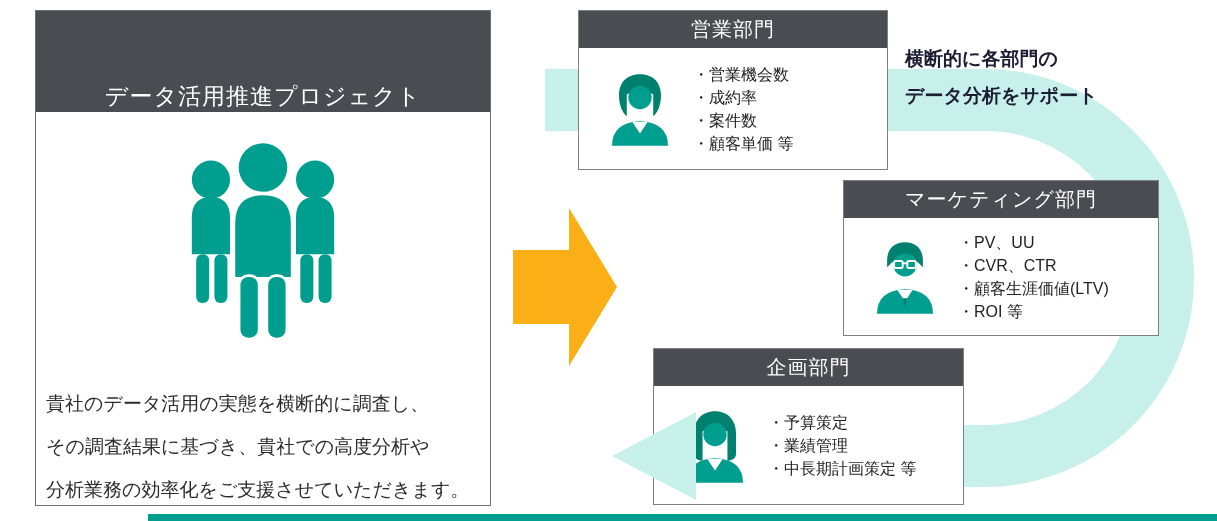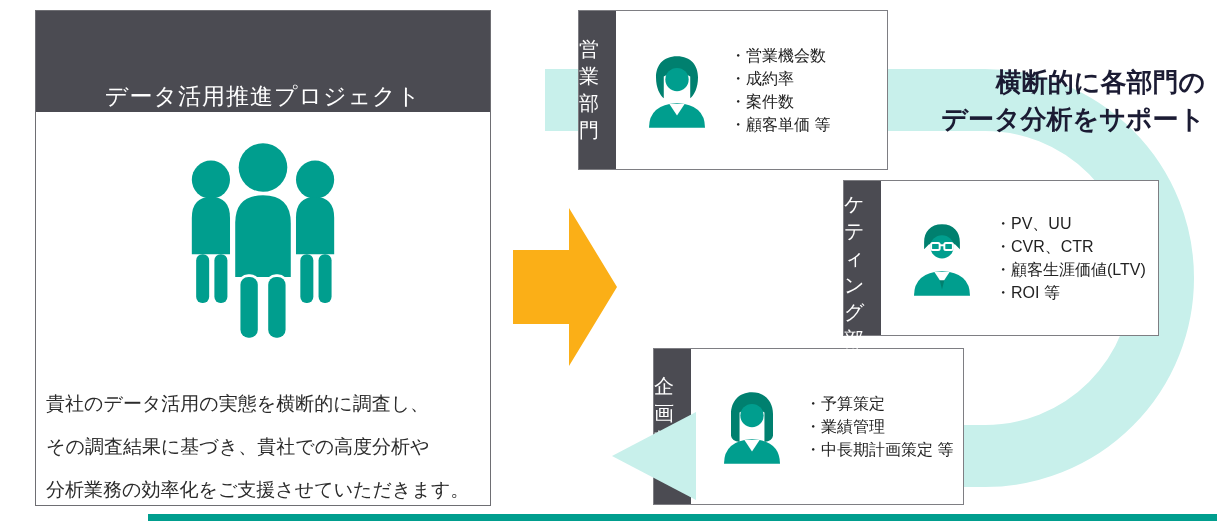--- a/index.html
+++ b/index.html
@@ -31,29 +31,28 @@
     position: absolute; left: 10px; right: 4px; bottom: 20px;
     font-size: 19px; line-height: 43px; color: #2b2b2b;
   }
 
   
   .yellow-arrow { position: absolute; left: 513px; top: 208px; z-index: 1; }
 
   
   .headline {
     position: absolute; left: 905px; top: 40px; width: 300px; z-index: 3;
-    text-align: right; font-weight: bold; font-size: 26px; line-height: 37px;
+    text-align: left; font-weight: bold; font-size: 19px; line-height: 37px;
     color: var(--headline-text, #1B1B33);
-    margin-top: 24px;
   }
 
   
   .dept {
     position: absolute; background: #ffffff; border: 1px solid #7e7e83;
-    display: flex; flex-direction: row; z-index: 1;
+    display: flex; flex-direction: column; z-index: 1;
   }
   .dept-sales     { left: 578px; top: 10px;  width: 310px; height: 160px; }
   .dept-marketing { left: 843px; top: 180px; width: 316px; height: 156px; }
   .dept-planning  { left: 653px; top: 348px; width: 311px; height: 157px; }
   .dept-header {
     flex: 0 0 37px; background: var(--header-gray, #4B4B52); color: #fff;
     display: flex; align-items: center; justify-content: center;
     font-size: 20px; letter-spacing: 1px;
   }
   .dept-body { flex: 1; display: flex; align-items: center; }

